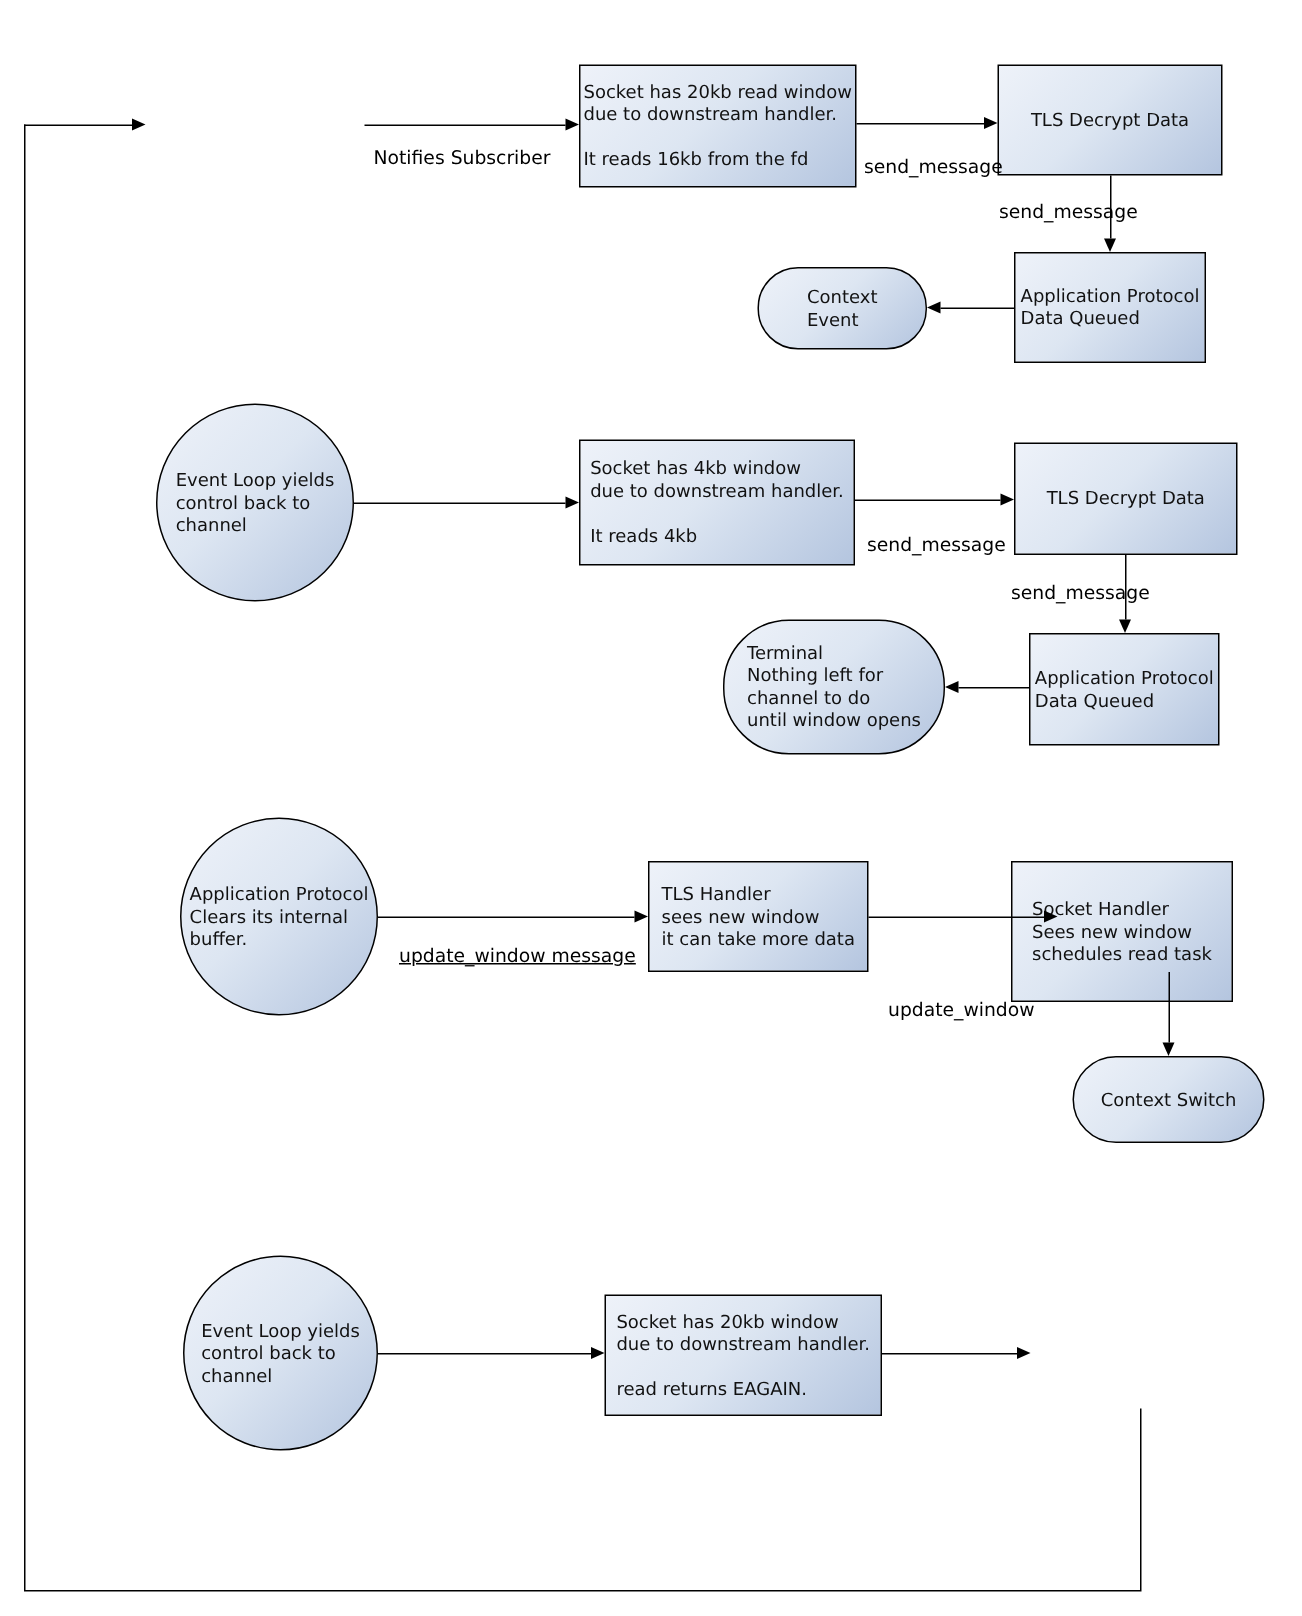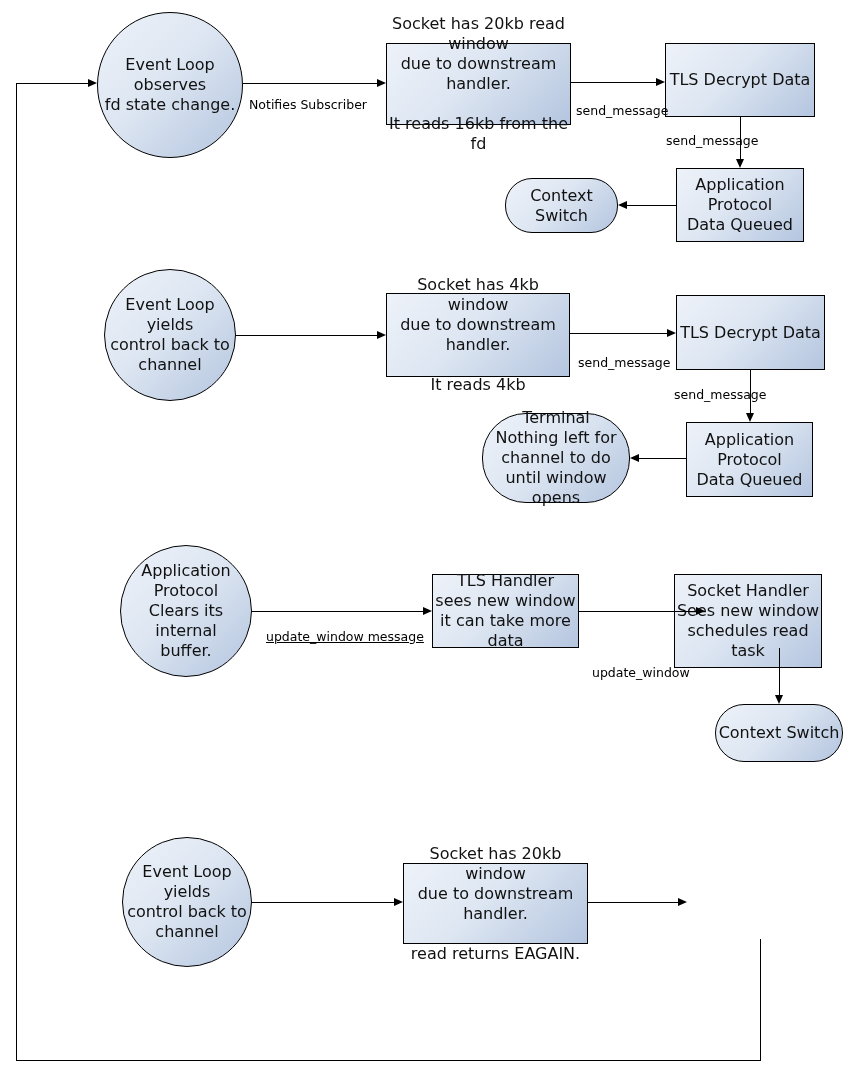--- a/index.html
+++ b/index.html
@@ -4,50 +4,48 @@
 <title>Diagram</title>
 <style>
   html,body{margin:0;padding:0;background:#ffffff;}
   .canvas{
     position:relative;width:868px;height:1077px;background:#ffffff;overflow:hidden;
     font-family:"DejaVu Sans", sans-serif;color:#111;
   }
   .node{
     position:absolute;box-sizing:border-box;
     display:flex;align-items:center;justify-content:center;
-    text-align:center;white-space:pre-line;
-    font-size:16px;line-height:1.25;
+    text-align:left;white-space:pre-line;
+    font-size:12px;line-height:1.25;
     background:linear-gradient(135deg,#eef2f9 0%,#dde6f2 45%,#b4c5df 100%);
     border:1px solid #000;
   }
   .circle{border-radius:50%;}
   .ln{position:absolute;background:#000;}
   .h{height:1px;}
   .v{width:1px;}
   .ar{position:absolute;width:0;height:0;border-top:4px solid transparent;border-bottom:4px solid transparent;border-left:9px solid #000;}
   .al{position:absolute;width:0;height:0;border-top:4px solid transparent;border-bottom:4px solid transparent;border-right:9px solid #000;}
   .ad{position:absolute;width:0;height:0;border-left:4px solid transparent;border-right:4px solid transparent;border-top:9px solid #000;}
   .lbl{position:absolute;font-size:12.5px;white-space:nowrap;color:#000;}
 </style>
 </head>
 <body>
 
 <div class="canvas">
 
-  <div class="node circle" style="left:97px;top:12px;width:146px;height:146px;">Event Loop observes
-fd state change.</div>
   <div class="node" style="left:386px;top:43px;width:185px;height:82px;">Socket has 20kb read window
 due to downstream handler.
 
 It reads 16kb from the fd</div>
   <div class="node" style="left:665px;top:43px;width:150px;height:74px;">TLS Decrypt Data</div>
   <div class="node" style="left:676px;top:168px;width:128px;height:74px;">Application Protocol
 Data Queued</div>
   <div class="node" style="left:505px;top:178px;width:113px;height:55px;border-radius:27px;">Context
-Switch</div>
+Event</div>
 
   <div class="node circle" style="left:104px;top:269px;width:132px;height:132px;">Event Loop yields
 control back to
 channel</div>
   <div class="node" style="left:386px;top:293px;width:184px;height:84px;">Socket has 4kb window
 due to downstream handler.
 
 It reads 4kb</div>
   <div class="node" style="left:676px;top:295px;width:149px;height:75px;">TLS Decrypt Data</div>
   <div class="node" style="left:686px;top:422px;width:127px;height:75px;">Application Protocol

